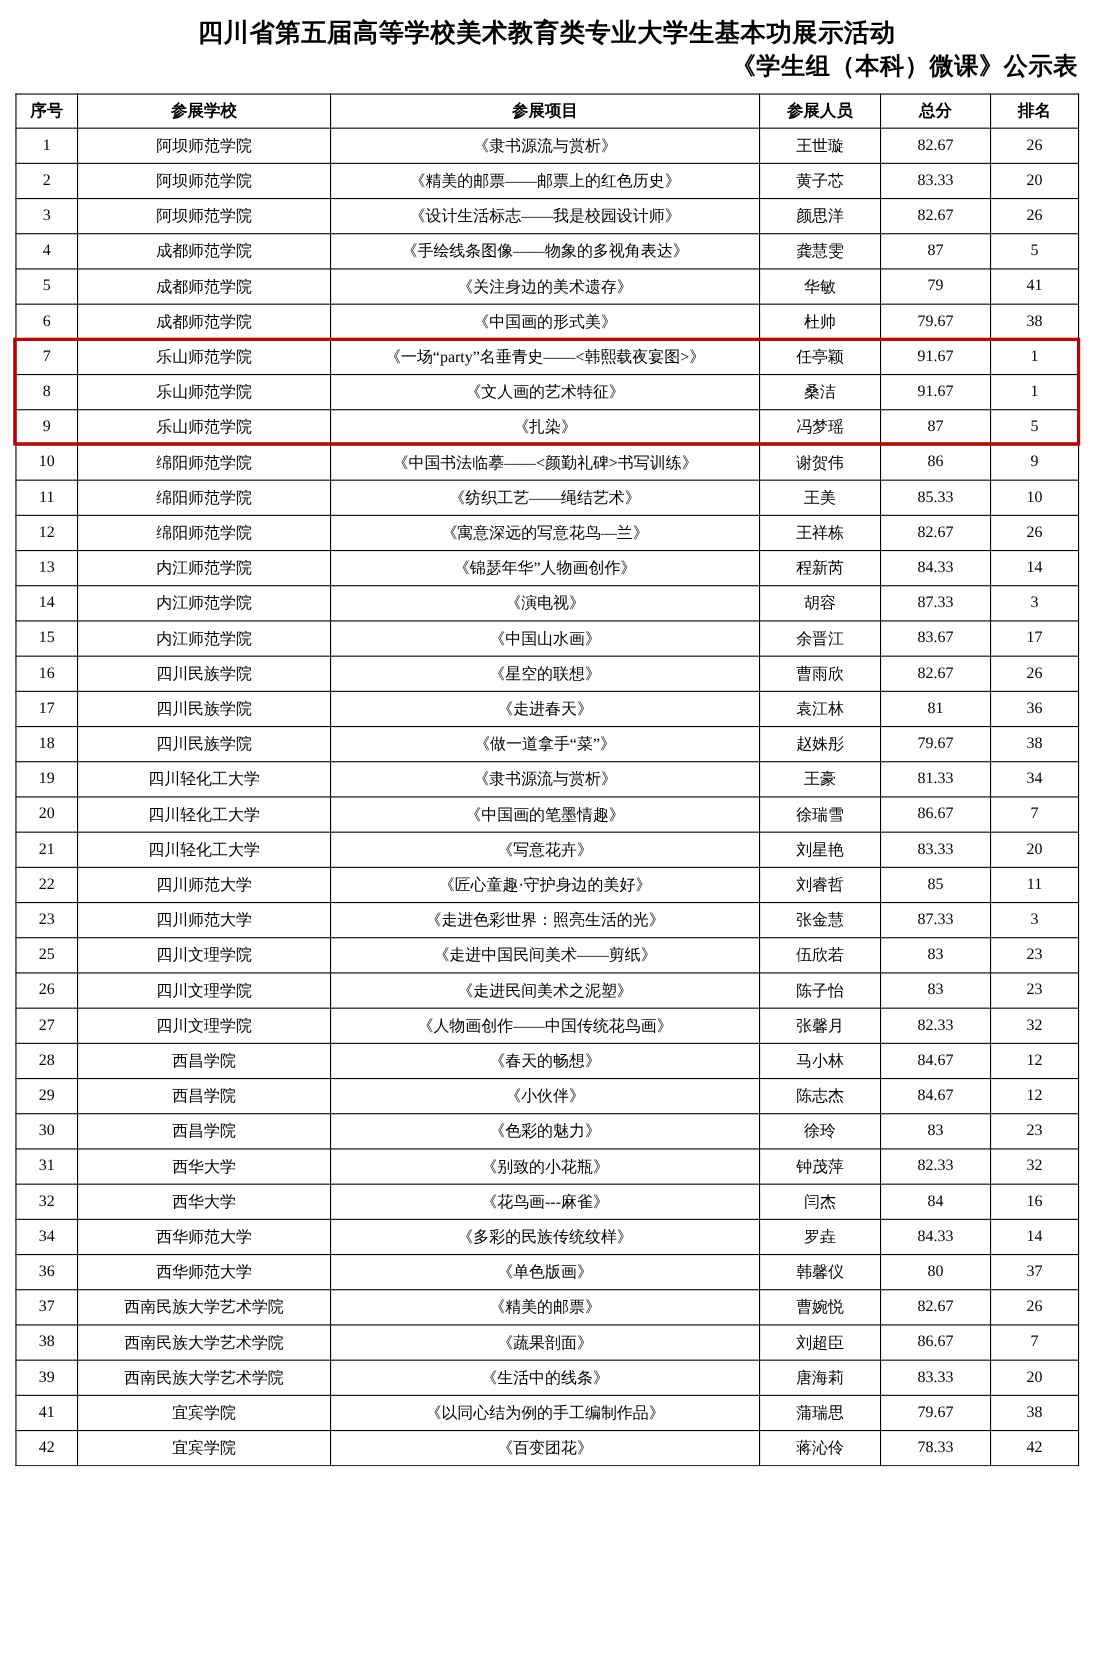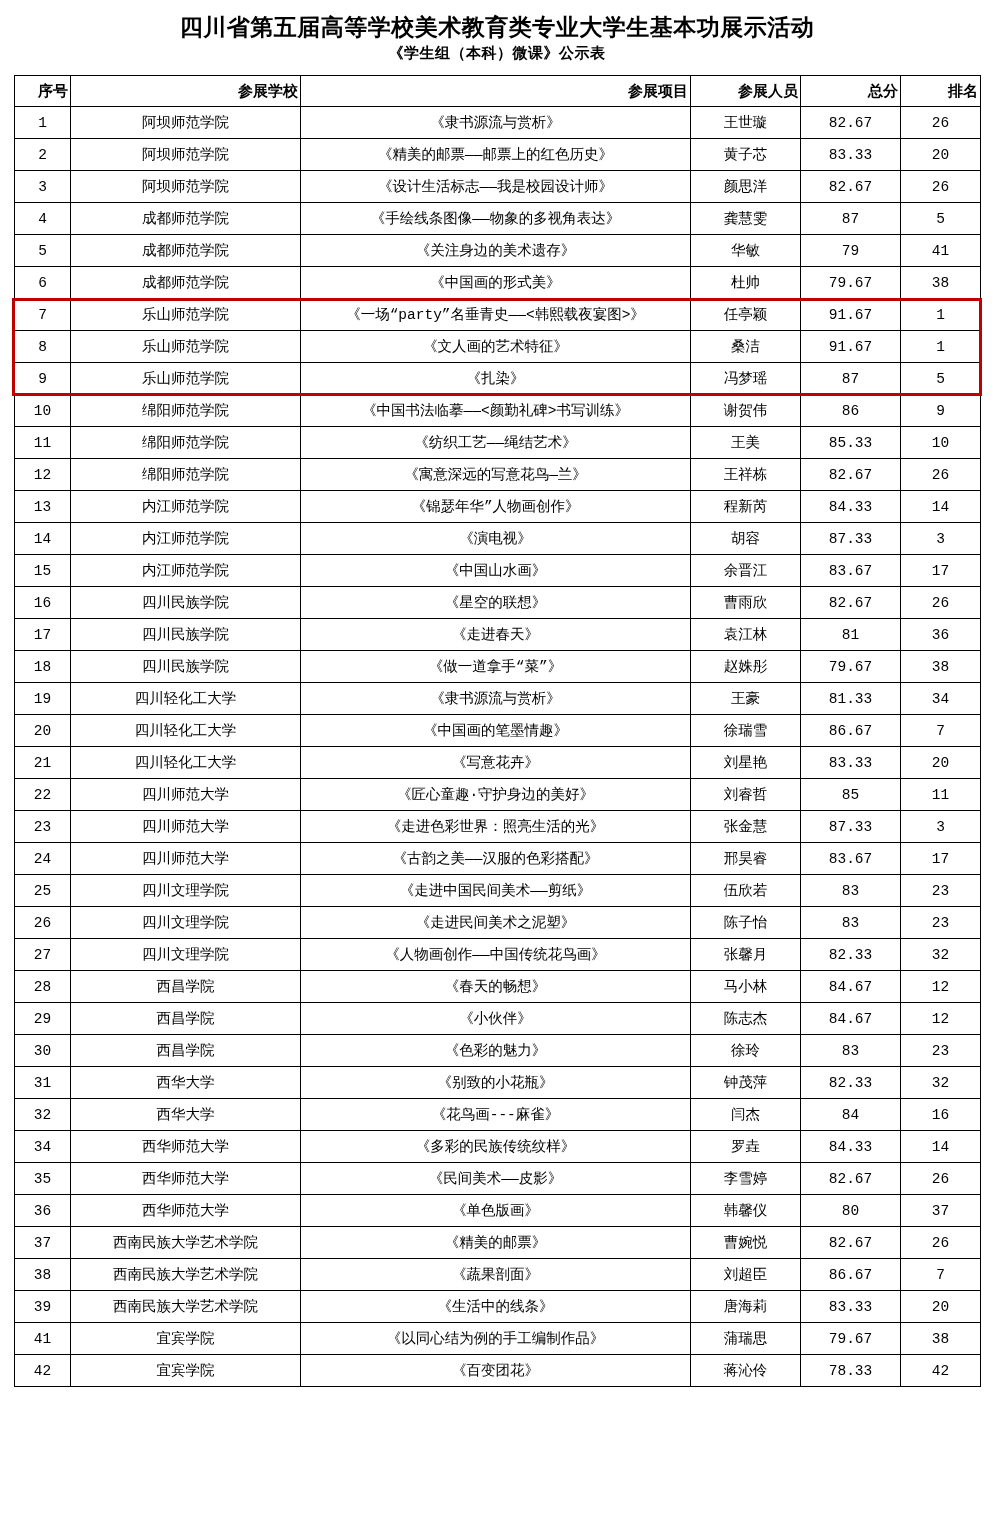--- a/index.html
+++ b/index.html
@@ -9,37 +9,37 @@
   }
   body {
     width: 994px;
     font-family: "Liberation Serif", "DejaVu Serif", serif;
     color: #000000;
   }
   .page {
     width: 994px;
     box-sizing: border-box;
     padding: 14px 14px 0 14px;
-    font-family: Liberation Mono, monospace;
   }
   .title-block {
     text-align: center;
     margin-bottom: 10px;
   }
   .title-line1 {
     font-size: 23px;
     font-weight: bold;
     letter-spacing: 0.5px;
     line-height: 1.35;
   }
   .title-line2 {
-    font-size: 15px;
+    font-size: 22px;
     font-weight: bold;
     letter-spacing: 0.5px;
     line-height: 1.35;
+    text-align: right;
   }
   table.grid {
     border-collapse: collapse;
     width: 966px;
     margin: 0 auto;
     table-layout: fixed;
   }
   table.grid th, table.grid td {
     border: 1px solid #000000;
     text-align: center;
@@ -47,21 +47,20 @@
     font-size: 14.5px;
     height: 31px;
     padding: 0 2px;
     overflow: hidden;
     white-space: nowrap;
   }
   table.grid th {
     font-weight: bold;
     font-size: 15px;
     height: 30px;
-    text-align: right;
   }
   col.c-no      { width: 56px; }
   col.c-school  { width: 230px; }
   col.c-project { width: 390px; }
   col.c-person  { width: 110px; }
   col.c-score   { width: 100px; }
   col.c-rank    { width: 80px; }
 
   
   .table-wrap {
@@ -287,28 +286,20 @@
           </tr>
           <tr>
             <td>23</td>
             <td>四川师范大学</td>
             <td>《走进色彩世界：照亮生活的光》</td>
             <td>张金慧</td>
             <td>87.33</td>
             <td>3</td>
           </tr>
           <tr>
-            <td>24</td>
-            <td>四川师范大学</td>
-            <td>《古韵之美——汉服的色彩搭配》</td>
-            <td>邢昊睿</td>
-            <td>83.67</td>
-            <td>17</td>
-          </tr>
-          <tr>
             <td>25</td>
             <td>四川文理学院</td>
             <td>《走进中国民间美术——剪纸》</td>
             <td>伍欣若</td>
             <td>83</td>
             <td>23</td>
           </tr>
           <tr>
             <td>26</td>
             <td>四川文理学院</td>
@@ -367,28 +358,20 @@
           </tr>
           <tr>
             <td>34</td>
             <td>西华师范大学</td>
             <td>《多彩的民族传统纹样》</td>
             <td>罗垚</td>
             <td>84.33</td>
             <td>14</td>
           </tr>
           <tr>
-            <td>35</td>
-            <td>西华师范大学</td>
-            <td>《民间美术——皮影》</td>
-            <td>李雪婷</td>
-            <td>82.67</td>
-            <td>26</td>
-          </tr>
-          <tr>
             <td>36</td>
             <td>西华师范大学</td>
             <td>《单色版画》</td>
             <td>韩馨仪</td>
             <td>80</td>
             <td>37</td>
           </tr>
           <tr>
             <td>37</td>
             <td>西南民族大学艺术学院</td>

